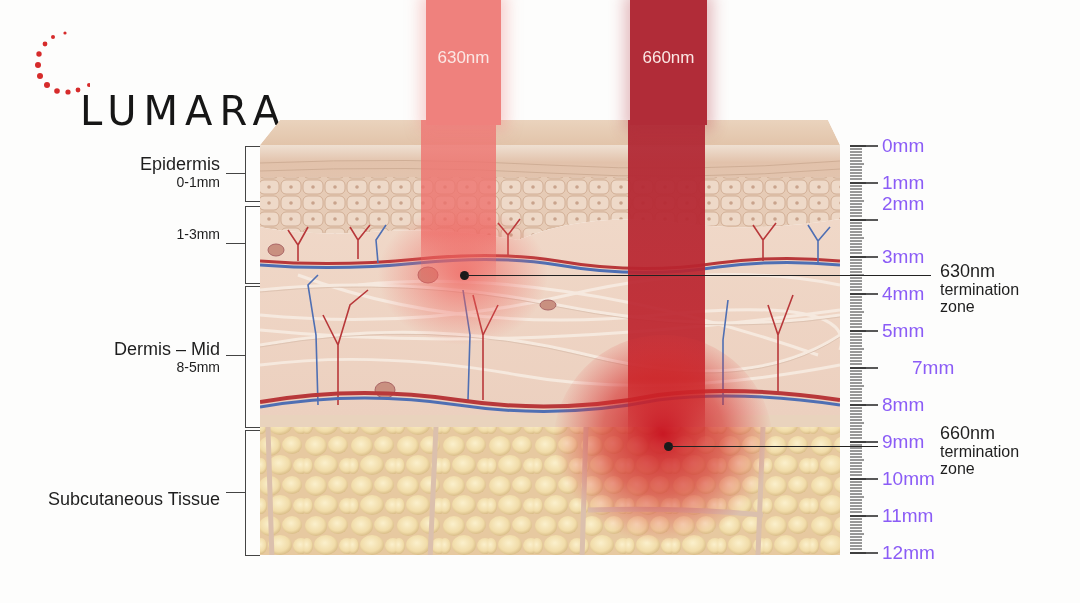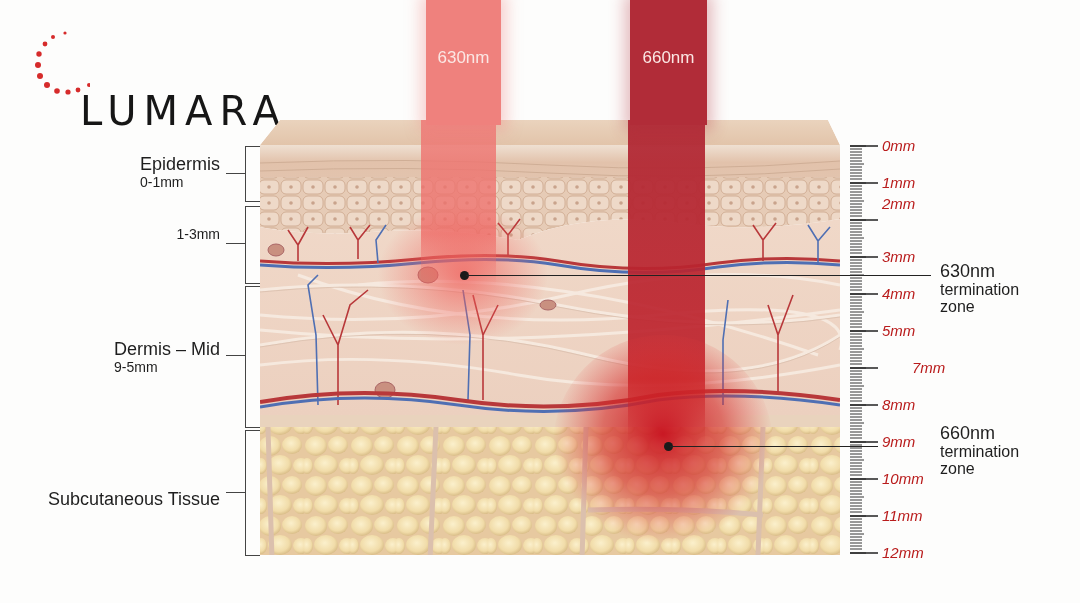--- a/index.html
+++ b/index.html
@@ -3,28 +3,28 @@
 <meta charset="utf-8">
 <style>
   html,body{margin:0;padding:0;}
   body{width:1080px;height:603px;background:#fdfdfc;position:relative;overflow:hidden;font-family:"Liberation Sans",sans-serif;color:#1c1c1c;}
   .abs{position:absolute;}
   
   .logo{left:30px;top:30px;width:240px;height:70px;}
   .logo-text{position:absolute;left:50px;top:12px;font-size:40px;letter-spacing:7px;color:#161616;font-weight:normal;font-family:"DejaVu Sans",sans-serif;margin-top:46px;}
   .logo-svg{position:absolute;left:0;top:0;}
   
-  .layer-label{position:absolute;right:860px;white-space:nowrap;}
+  .layer-label{position:absolute;right:860px;text-align:right;white-space:nowrap;}
   .layer-name{font-size:18px;line-height:20px;color:#1e1e1e;}
   .layer-range{font-size:14px;line-height:16px;color:#1e1e1e;}
   .bracket{position:absolute;left:245px;width:14px;border:1.5px solid #444;border-right:none;}
   .tick-line{position:absolute;left:226px;width:19px;height:0;border-top:1.5px solid #444;}
   
   .scale{position:absolute;left:848px;top:143px;width:40px;height:414px;}
-  .scale-label{position:absolute;left:882px;font-size:15px;color:#b91c1c;line-height:16px;font-style:italic;}
+  .scale-label{position:absolute;left:882px;font-size:19px;color:#8b5cf6;line-height:16px;}
   .zone{position:absolute;left:940px;font-size:16px;line-height:17px;color:#1e1e1e;}
   .zone .big{font-size:18px;line-height:19px;}
   .beam-label{position:absolute;font-size:17px;color:#fbe7e4;text-align:center;}
 </style>
 </head>
 <body>
 
 <div class="abs logo">
   <svg class="logo-svg" width="60" height="70" viewBox="0 0 60 70">
     <g fill="#d62b2b">
@@ -46,21 +46,21 @@
 
 <div class="layer-label" style="top:154px;">
   <div class="layer-name">Epidermis</div>
   <div class="layer-range">0-1mm</div>
 </div>
 <div class="layer-label" style="top:226px;">
   <div class="layer-range">1-3mm</div>
 </div>
 <div class="layer-label" style="top:339px;">
   <div class="layer-name">Dermis – Mid</div>
-  <div class="layer-range">9-5mm</div>
+  <div class="layer-range">8-5mm</div>
 </div>
 <div class="layer-label" style="top:489px;">
   <div class="layer-name">Subcutaneous Tissue</div>
 </div>
 
 <div class="bracket" style="top:146px;height:54px;"></div>
 <div class="tick-line" style="top:173px;"></div>
 <div class="bracket" style="top:206px;height:76px;"></div>
 <div class="tick-line" style="top:243px;"></div>
 <div class="bracket" style="top:286px;height:140px;"></div>

